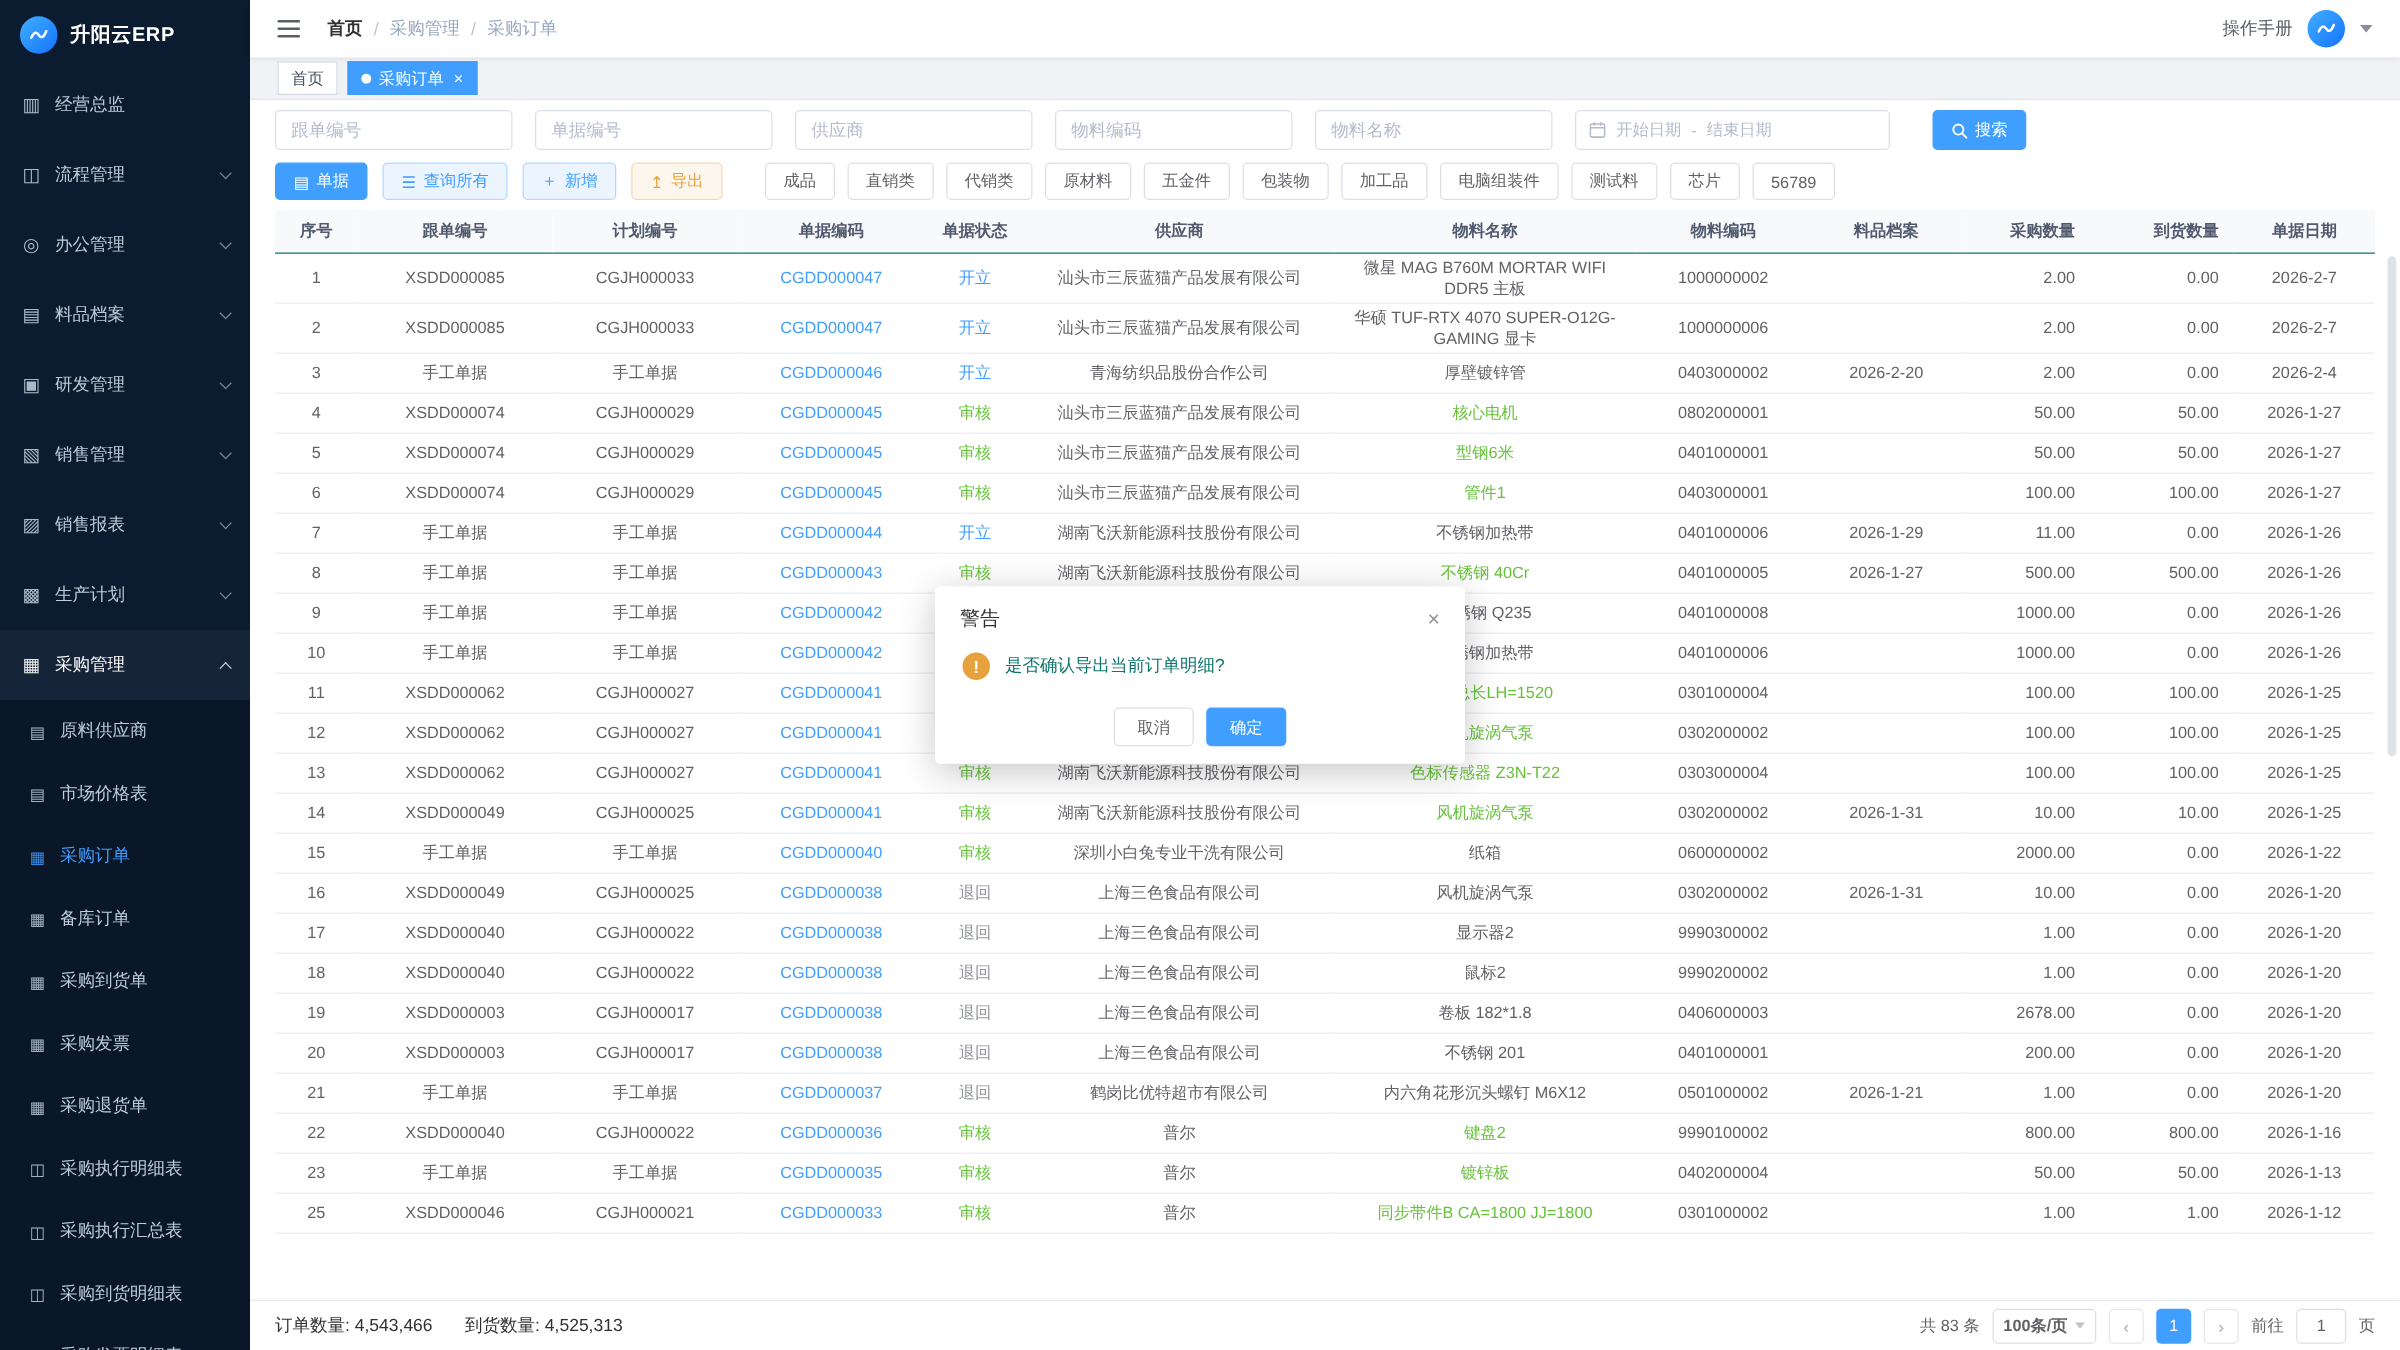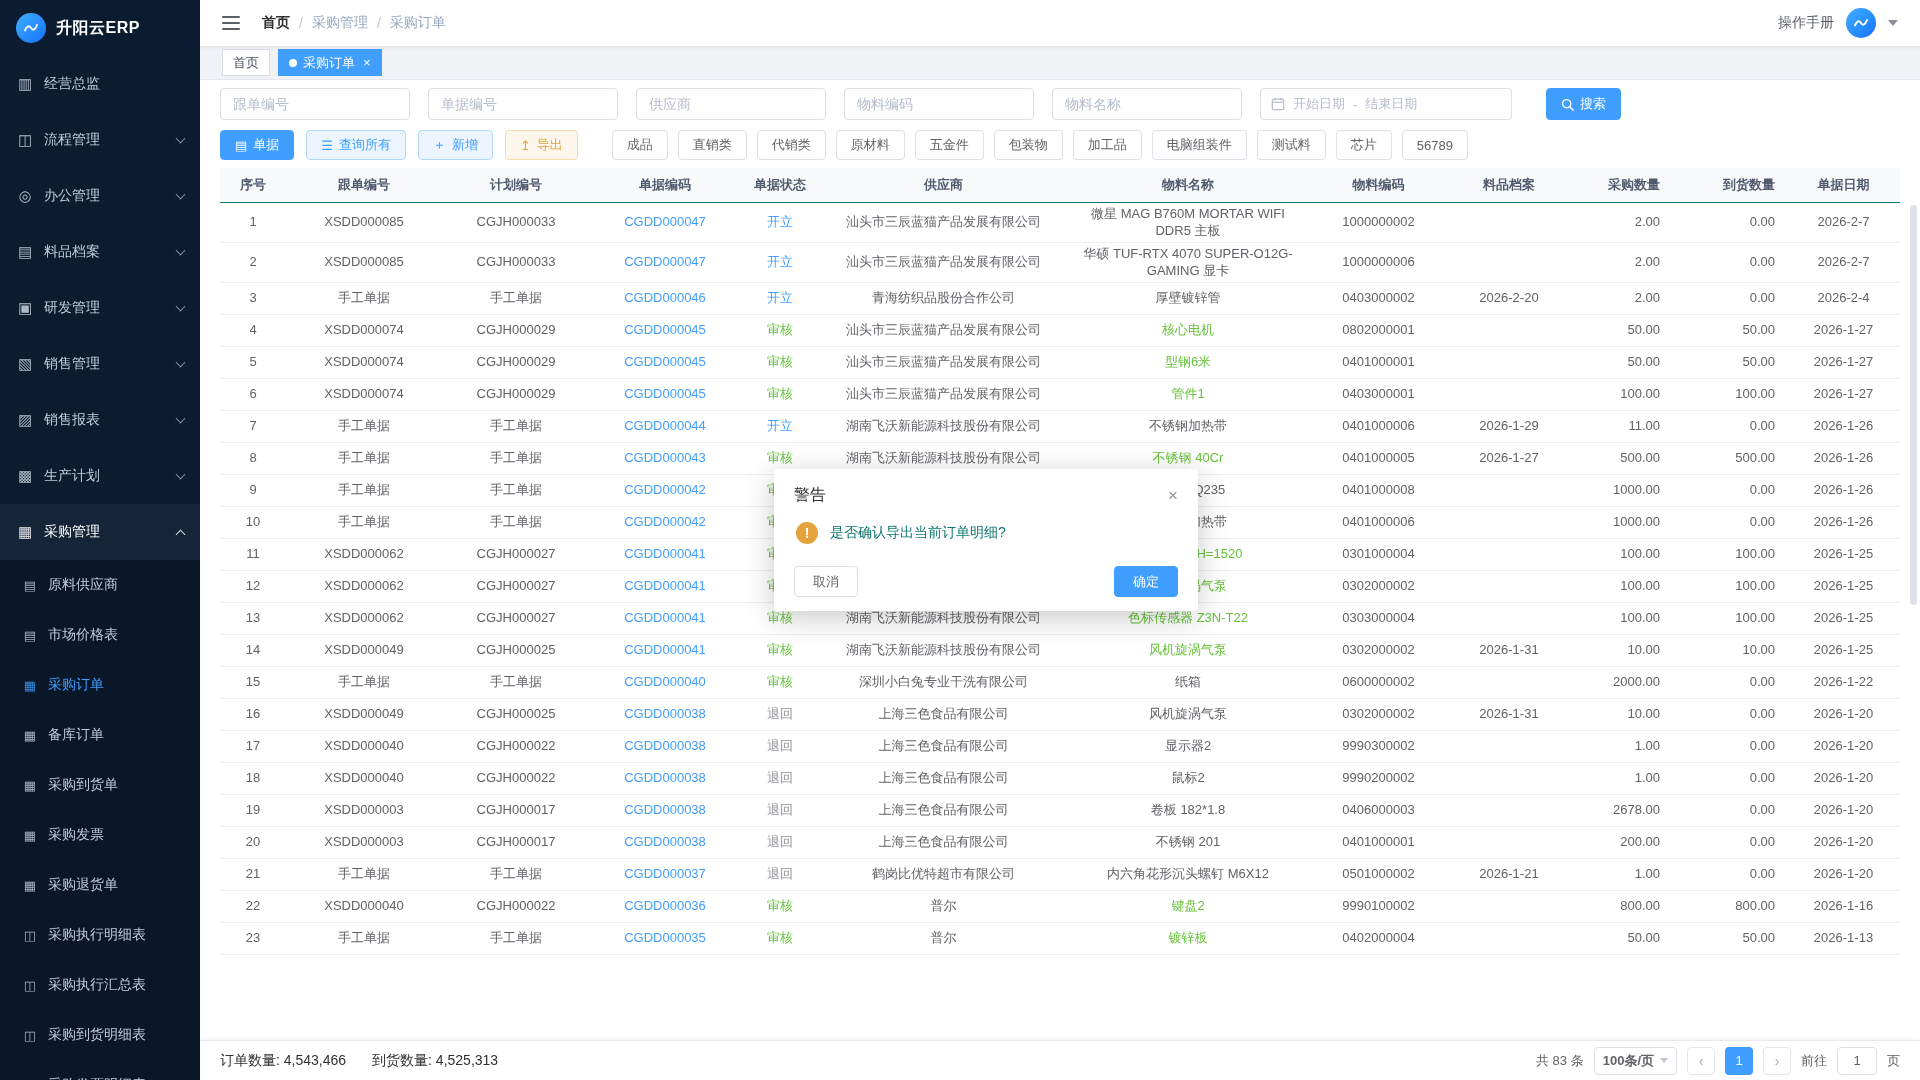--- a/index.html
+++ b/index.html
@@ -103,29 +103,29 @@
     background: #fff; display: flex; align-items: center; justify-content: center;
     color: #a8abb2; font-size: 14px; cursor: pointer; }
   .pg-num { width: 28px; height: 28px; border-radius: 4px; background: #409eff; color: #fff;
     display: flex; align-items: center; justify-content: center; font-size: 13px; cursor: pointer; }
   .goto-input { width: 40px; height: 28px; border: 1px solid #dcdfe6; border-radius: 4px;
     text-align: center; font-size: 13px; color: #606266; font-family: "Liberation Sans", sans-serif; }
 
   
   .modal { position: fixed; left: 50%; top: 50%; transform: translate(-50%, -50%);
     width: 424px; background: #fff; border-radius: 4px; z-index: 20;
-    box-shadow: 0 6px 30px rgba(0,0,0,.22); padding: 16px 20px 14px 20px; margin-left: 26px; }
+    box-shadow: 0 6px 30px rgba(0,0,0,.22); padding: 16px 20px 14px 20px; }
   .modal-head { display: flex; align-items: center; }
   .modal-title { font-size: 16px; color: #303133; }
   .modal-close { margin-left: auto; color: #909399; font-size: 17px; cursor: pointer; line-height: 1; }
   .modal-body { display: flex; align-items: center; gap: 12px; margin-top: 16px; padding-left: 2px; }
   .warn-icon { width: 22px; height: 22px; border-radius: 50%; background: #e6a23c; color: #fff;
     font-weight: bold; font-size: 14px; display: flex; align-items: center; justify-content: center; flex-shrink: 0; }
   .modal-msg { font-size: 14px; color: #0f766e; }
-  .modal-foot { display: flex; justify-content: space-between; gap: 10px; margin-top: 22px; }
+  .modal-foot { display: flex; justify-content: center; gap: 10px; margin-top: 22px; }
   .modal-foot .btn { height: 31px; padding: 0 18px; font-size: 13px; }
 </style>
 </head>
 <body>
 
 <div class="app">
 
   <aside class="sidebar">
     <div class="logo-row">
       <span class="logo-mark">
@@ -674,20 +674,34 @@
                 <td class="ctr"><span class="code-link">CGDD000035</span></td>
                 <td class="ctr st-ok">审核</td>
                 <td class="ctr">普尔</td>
                 <td class="ctr mat-green">镀锌板</td>
                 <td class="ctr">0402000004</td>
                 <td class="ctr"></td>
                 <td class="num">50.00</td>
                 <td class="num">50.00</td>
                 <td class="ctr">2026-1-13</td>
               </tr>
+              <tr>
+                <td class="ctr">25</td>
+                <td class="ctr">XSDD000046</td>
+                <td class="ctr">CGJH000021</td>
+                <td class="ctr"><span class="code-link">CGDD000033</span></td>
+                <td class="ctr st-ok">审核</td>
+                <td class="ctr">普尔</td>
+                <td class="ctr mat-green">同步带件B CA=1800 JJ=1800</td>
+                <td class="ctr">0301000002</td>
+                <td class="ctr"></td>
+                <td class="num">1.00</td>
+                <td class="num">1.00</td>
+                <td class="ctr">2026-1-12</td>
+              </tr>
             </tbody>
         </table>
       </div>
 
     </section>
   </div>
 </div>
 
 <div class="scroll-thumb"></div>
 

